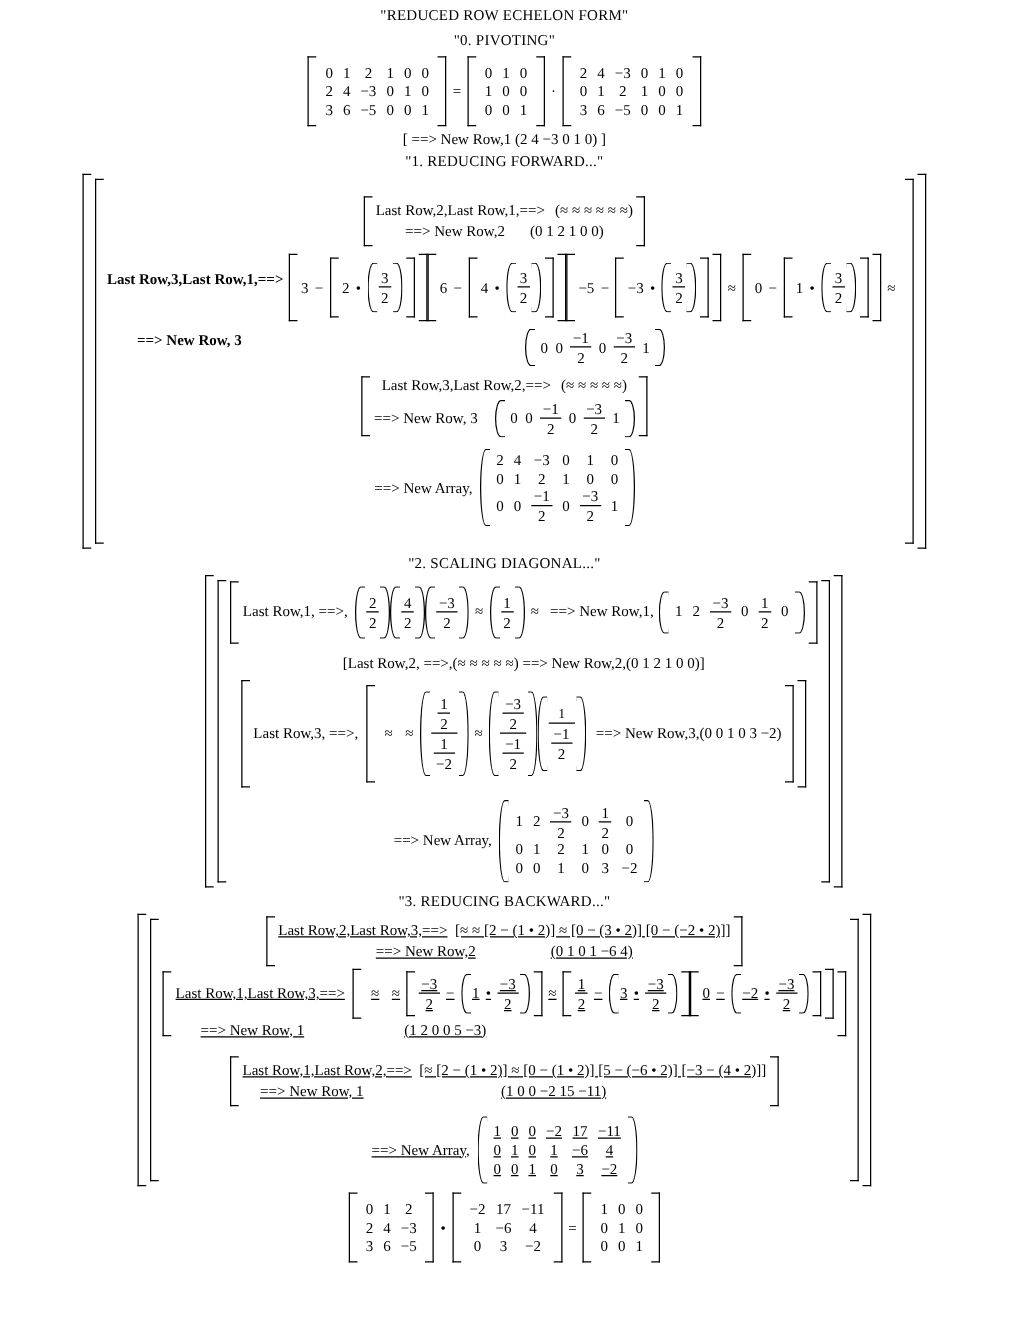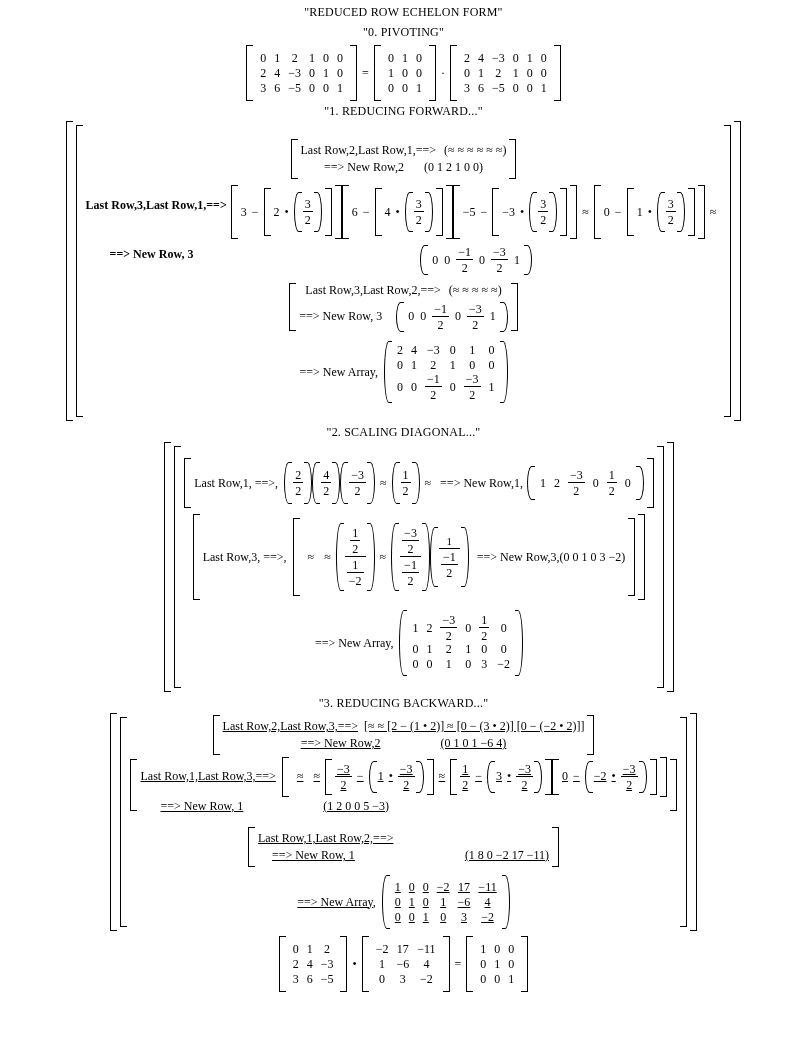--- a/index.html
+++ b/index.html
@@ -146,20 +146,21 @@
                 <td>0</td>
                 <td>1</td>
               </tr>
         </tbody>
           </table>
       </span>
       <span class="brr"></span>
     </span>
   </div>
 
+  <div class="center txt" style="margin-top:3px;">[ ==&gt; New Row,1  (2  4  −3  0  1  0) ]</div>
 
   <div class="center hdr" style="margin-top:3px;">"1. REDUCING FORWARD..."</div>
 
   <div class="row" style="margin-top:2px;">
     <span class="br" style="height:300px;">
       <span class="bl"></span>
       <span class="inner" style="align-items:center;">
         <span class="br" style="height:292px;">
           <span class="bl"></span>
           <span class="inner">
@@ -513,20 +514,23 @@
                           </span>
                         <span class="txt" style="padding:0 4px;">0</span>
                       </span>
                       <span class="prr"></span>
                     </span>
                   </span>
                   <span class="brr"></span>
                 </span>
               </div>
 
+              <div class="row" style="margin-top:8px;">
+                <span class="txt">[Last Row,2, ==&gt;,(≈  ≈  ≈  ≈  ≈)  ==&gt; New Row,2,(0  1  2  1  0  0)]</span>
+              </div>
 
               <div class="row" style="margin-top:6px;">
                 <span class="br" style="height:86px;">
                   <span class="bl"></span>
                   <span class="inner">
                     <span class="txt" style="margin-right:6px;">Last Row,3, ==&gt;,</span>
                     <span class="br" style="height:78px;">
                       <span class="bl"></span>
                       <span class="inner">
                         <span class="op">≈</span>
@@ -782,25 +786,26 @@
               </div>
 
               <div class="row" style="margin-top:16px;">
                 <span class="br" style="height:40px;">
                   <span class="bl"></span>
                   <span class="inner">
                     <div class="stackl">
                       <div class="row">
                         <span class="txt">Last Row,1,Last Row,2,==&gt;</span>
                         <span style="width:6px;"></span>
+                        <span class="txt">[≈  [2 − (1 • 2)]  ≈  [0 − (1 • 2)]  [5 − (−6 • 2)]  [−3 − (4 • 2)]]</span>
                       </div>
                       <div class="row" style="margin-top:2px;">
                         <span class="txt" style="margin-left:14px;">==&gt; New Row, 1</span>
                         <span style="width:110px;"></span>
-                        <span class="txt">(1  8  0  −2  17  −11)</span>
+                        <span class="txt">(1  0  0  −2  15  −11)</span>
                       </div>
                     </div>
                   </span>
                   <span class="brr"></span>
                 </span>
               </div>
 
               <div class="row" style="margin-top:8px;">
                 <span class="txt" style="margin-right:6px;">==&gt; New Array,</span>
                 <span class="pr" style="height:54px;">

